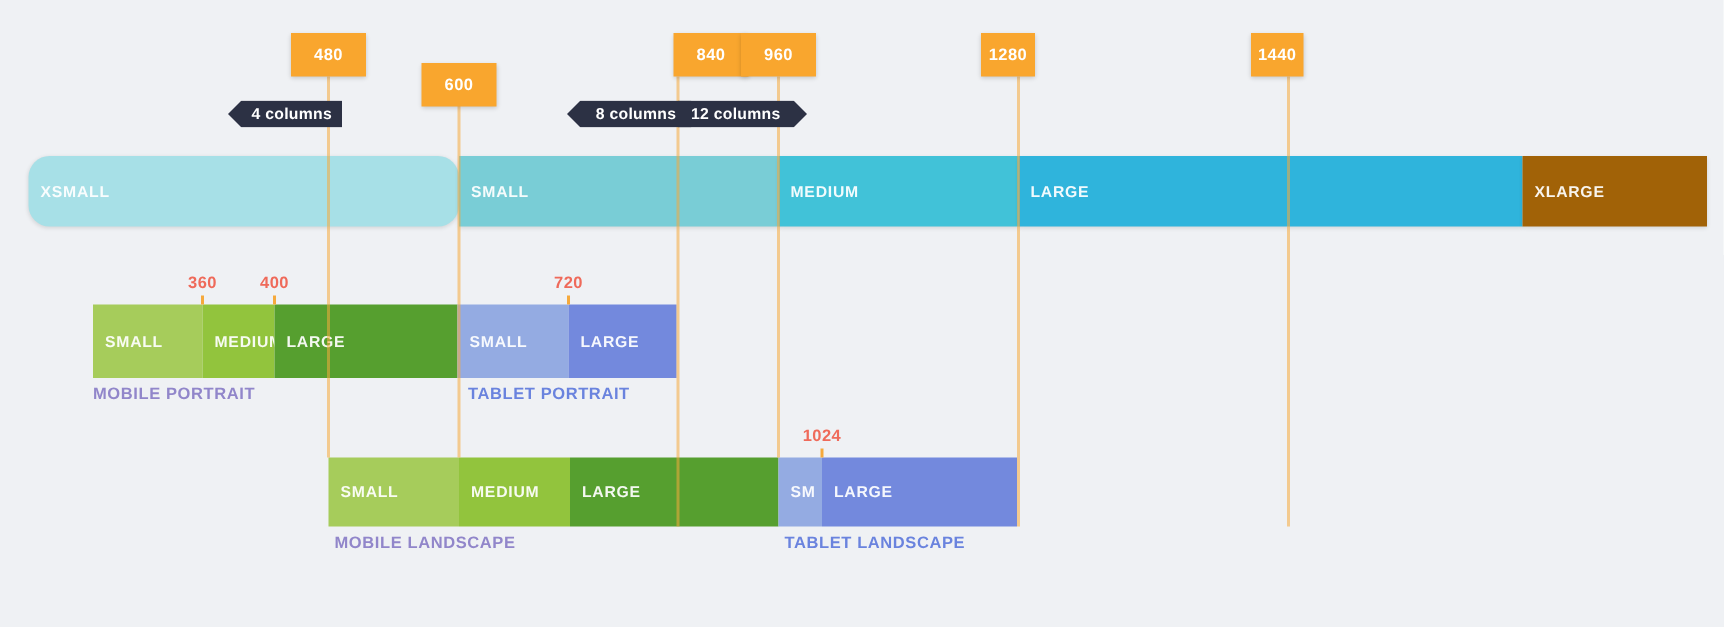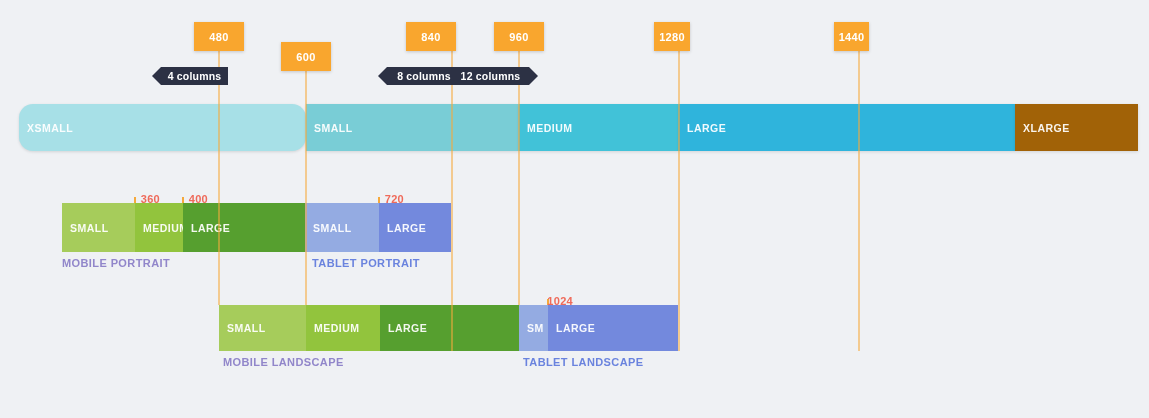--- a/index.html
+++ b/index.html
@@ -10,21 +10,21 @@
           font-size:11px;font-weight:bold;letter-spacing:.3px;box-shadow:0 1px 3px rgba(0,0,0,.18);}
   .tag{position:absolute;z-index:4;display:flex;align-items:center;justify-content:center;
        font-size:10.5px;font-weight:bold;letter-spacing:.2px;}
   .tag-left{clip-path:polygon(9px 0,100% 0,100% 100%,9px 100%,0 50%);padding-left:9px;}
   .tag-right{clip-path:polygon(0 0,calc(100% - 9px) 0,100% 50%,calc(100% - 9px) 100%,0 100%);padding-right:9px;}
   .seg{position:absolute;z-index:1;}
   .seg-label{position:absolute;left:8px;top:50%;transform:translateY(-50%);
              color:rgba(255,255,255,.93);font-size:10.5px;font-weight:bold;letter-spacing:.5px;white-space:nowrap;}
   .caption{position:absolute;z-index:3;font-size:11px;font-weight:bold;letter-spacing:.4px;white-space:nowrap;}
   .tick{position:absolute;z-index:3;width:2px;height:6px;}
-  .tick-label{position:absolute;z-index:3;width:50px;text-align:right;font-size:11px;font-weight:bold;letter-spacing:.3px;margin-top:10px;}
+  .tick-label{position:absolute;z-index:3;width:50px;text-align:center;font-size:11px;font-weight:bold;letter-spacing:.3px;}
   .shadowed{box-shadow:0 1px 3px rgba(0,0,0,.12);}
 </style>
 </head>
 <body>
 
 <div id="stage" style="background: rgb(239, 241, 244);">
     <div class="vline" style="left: 218px; top: 51px; height: 254px; background: rgb(245, 169, 60);"></div>
     <div class="vline" style="left: 305px; top: 51px; height: 254px; background: rgb(245, 169, 60);"></div>
     <div class="vline" style="left: 451px; top: 51px; height: 300px; background: rgb(245, 169, 60);"></div>
     <div class="vline" style="left: 518px; top: 51px; height: 254px; background: rgb(245, 169, 60);"></div>
@@ -82,20 +82,20 @@
     <div class="tick" style="left: 134px; top: 197px; background: rgb(245, 169, 60);"></div>
     <div class="tick-label" style="left: 110px; top: 183px; color: rgb(239, 106, 90);">360</div>
     <div class="tick" style="left: 182px; top: 197px; background: rgb(245, 169, 60);"></div>
     <div class="tick-label" style="left: 158px; top: 183px; color: rgb(239, 106, 90);">400</div>
     <div class="tick" style="left: 378px; top: 197px; background: rgb(245, 169, 60);"></div>
     <div class="tick-label" style="left: 354px; top: 183px; color: rgb(239, 106, 90);">720</div>
     <div class="tick" style="left: 547px; top: 299px; background: rgb(245, 169, 60);"></div>
     <div class="tick-label" style="left: 523px; top: 285px; color: rgb(239, 106, 90);">1024</div>
     <div class="bp-box" style="left: 194px; top: 22px; width: 50px; height: 29px; background: rgb(249, 166, 46); color: rgb(255, 255, 255);">480</div>
     <div class="bp-box" style="left: 281px; top: 22px; width: 50px; height: 29px; background: rgb(249, 166, 46); color: rgb(255, 255, 255); margin-top: 20px;">600</div>
-    <div class="bp-box" style="left: 406px; top: 22px; width: 50px; height: 29px; background: rgb(249, 166, 46); color: rgb(255, 255, 255);">840</div>
+    <div class="bp-box" style="left: 449px; top: 22px; width: 50px; height: 29px; background: rgb(249, 166, 46); color: rgb(255, 255, 255);">840</div>
     <div class="bp-box" style="left: 494px; top: 22px; width: 50px; height: 29px; background: rgb(249, 166, 46); color: rgb(255, 255, 255);">960</div>
     <div class="bp-box" style="left: 654px; top: 22px; width: 36px; height: 29px; background: rgb(249, 166, 46); color: rgb(255, 255, 255);">1280</div>
     <div class="bp-box" style="left: 834px; top: 22px; width: 35px; height: 29px; background: rgb(249, 166, 46); color: rgb(255, 255, 255);">1440</div>
     <div class="tag tag-left" style="left: 152px; top: 67px; width: 67px; height: 18px; background: rgb(44, 49, 68); color: rgb(255, 255, 255); text-align: right;">4 columns</div>
     <div class="tag tag-left" style="left: 378px; top: 67px; width: 74px; height: 18px; background: rgb(44, 49, 68); color: rgb(255, 255, 255);">8 columns</div>
     <div class="tag tag-right" style="left: 452px; top: 67px; width: 77px; height: 18px; background: rgb(44, 49, 68); color: rgb(255, 255, 255);">12 columns</div>
   </div>
 
 </body></html>

